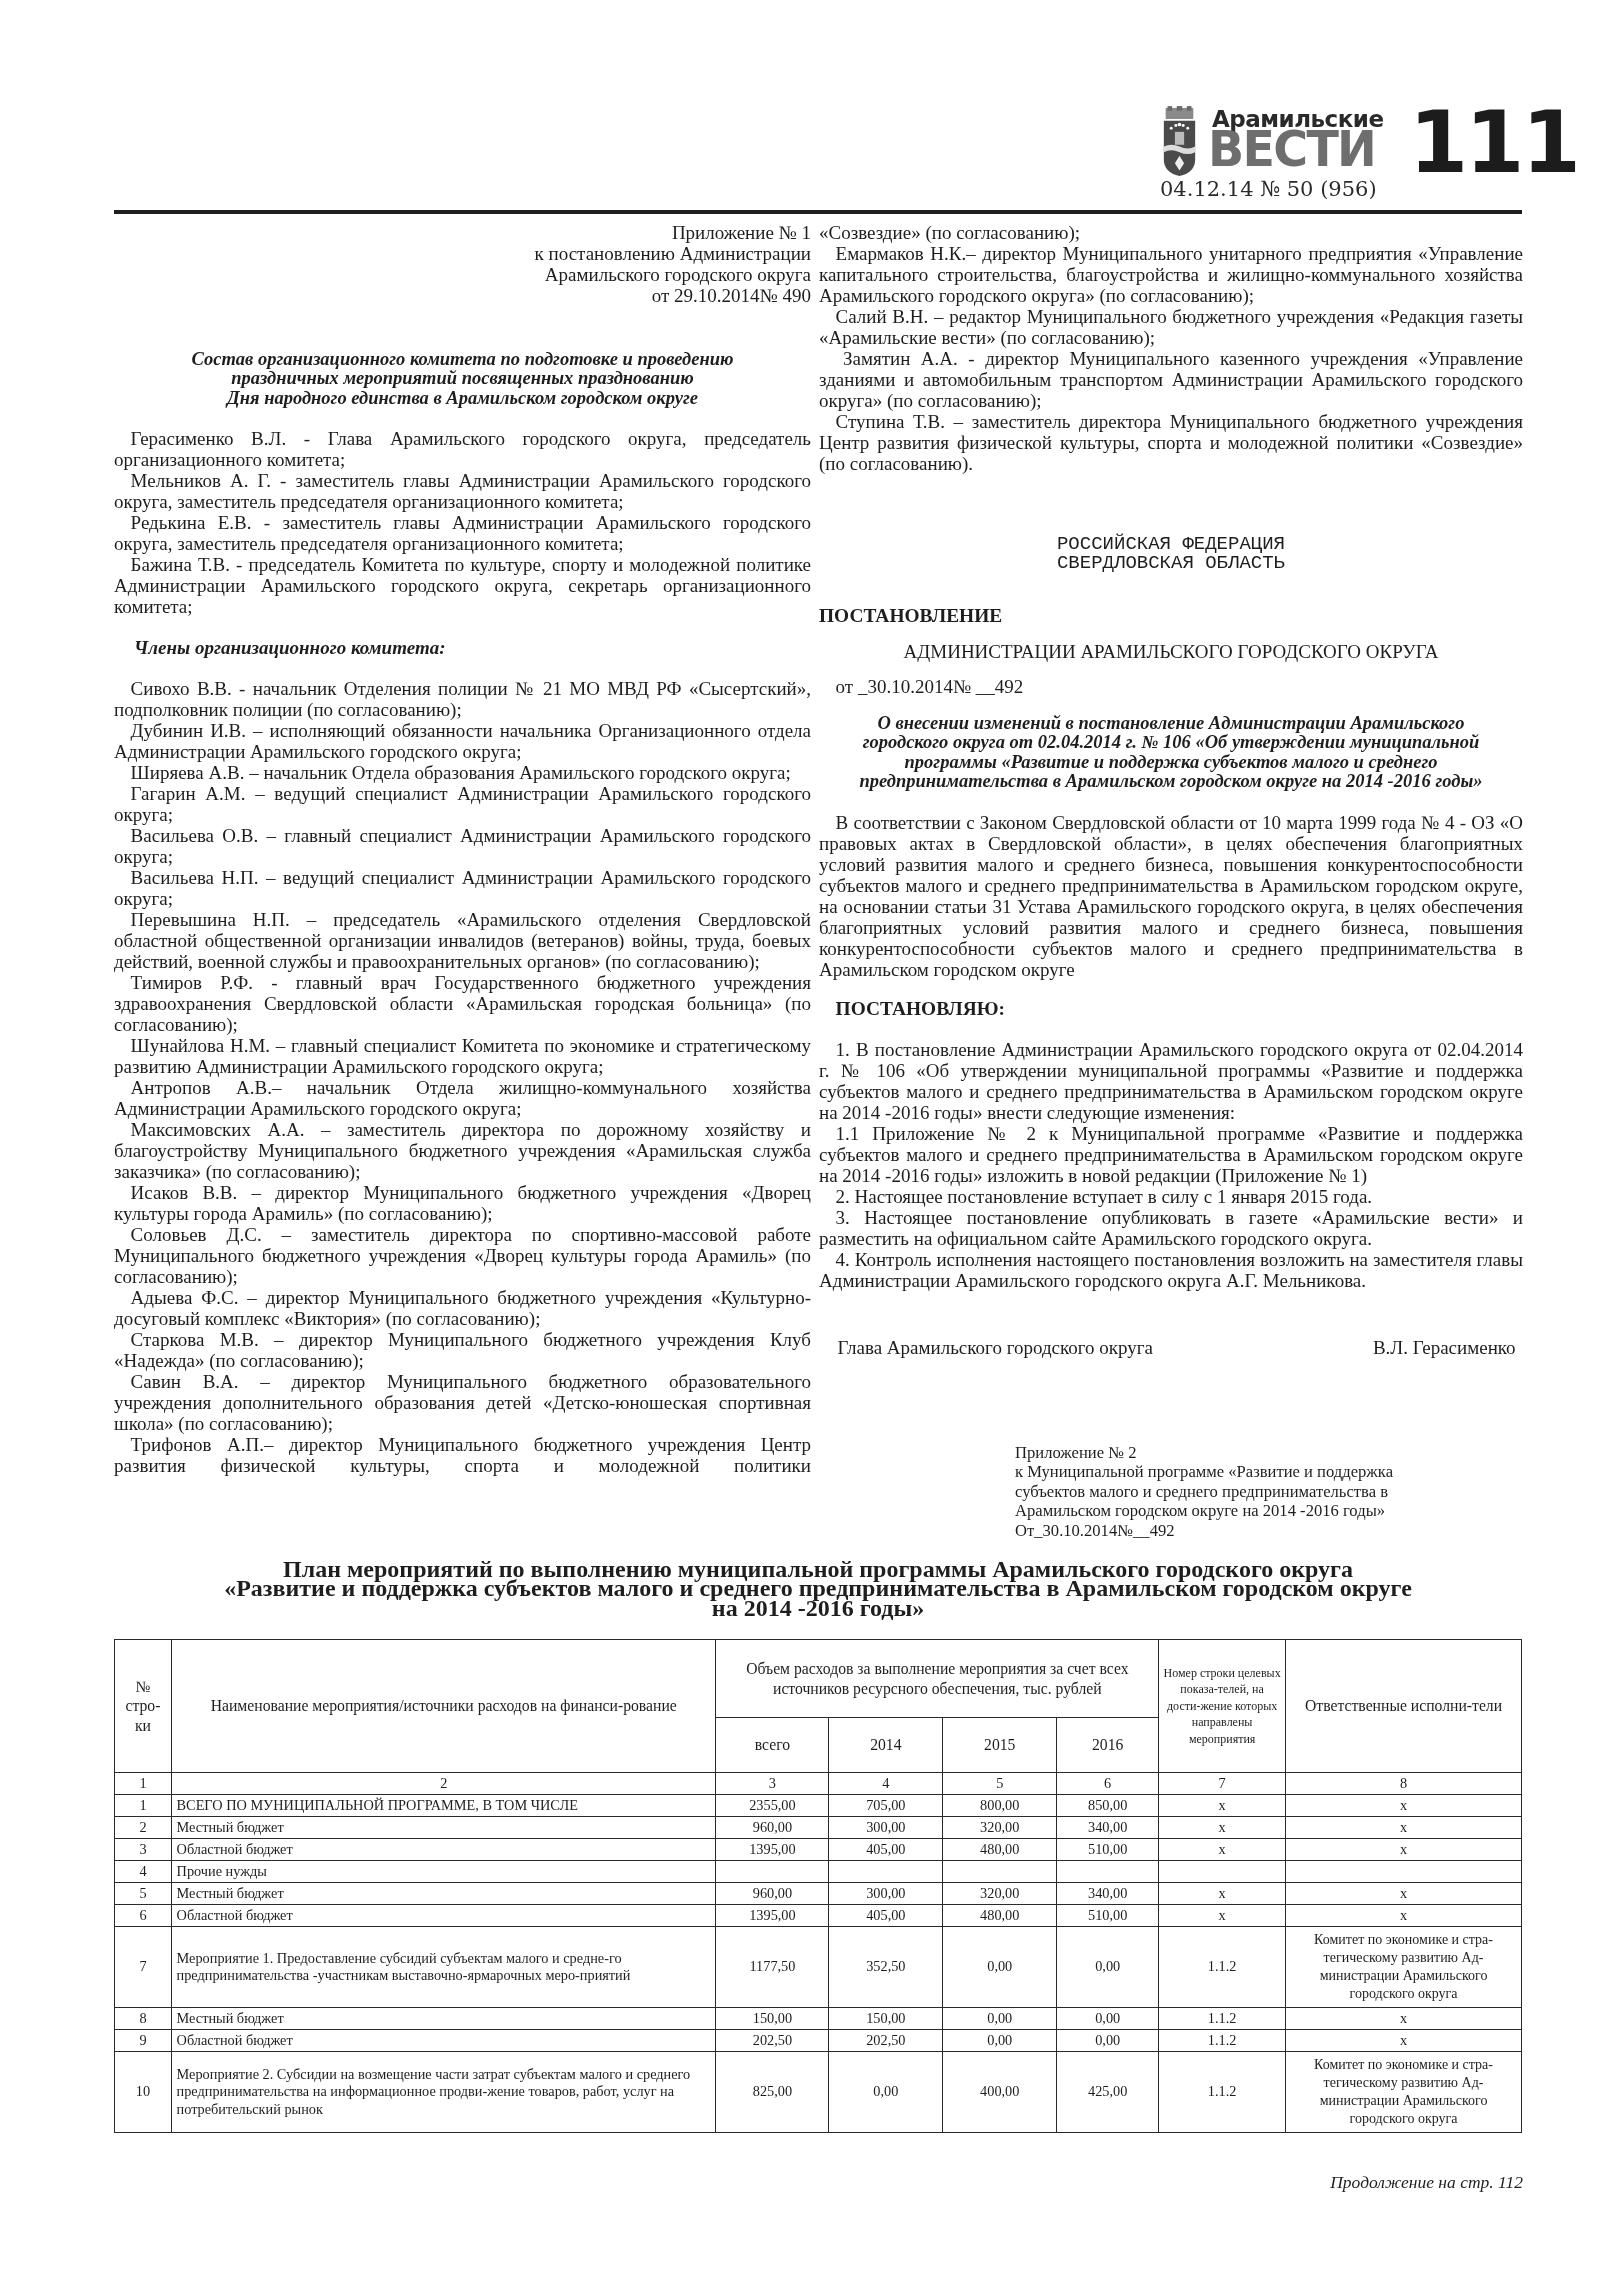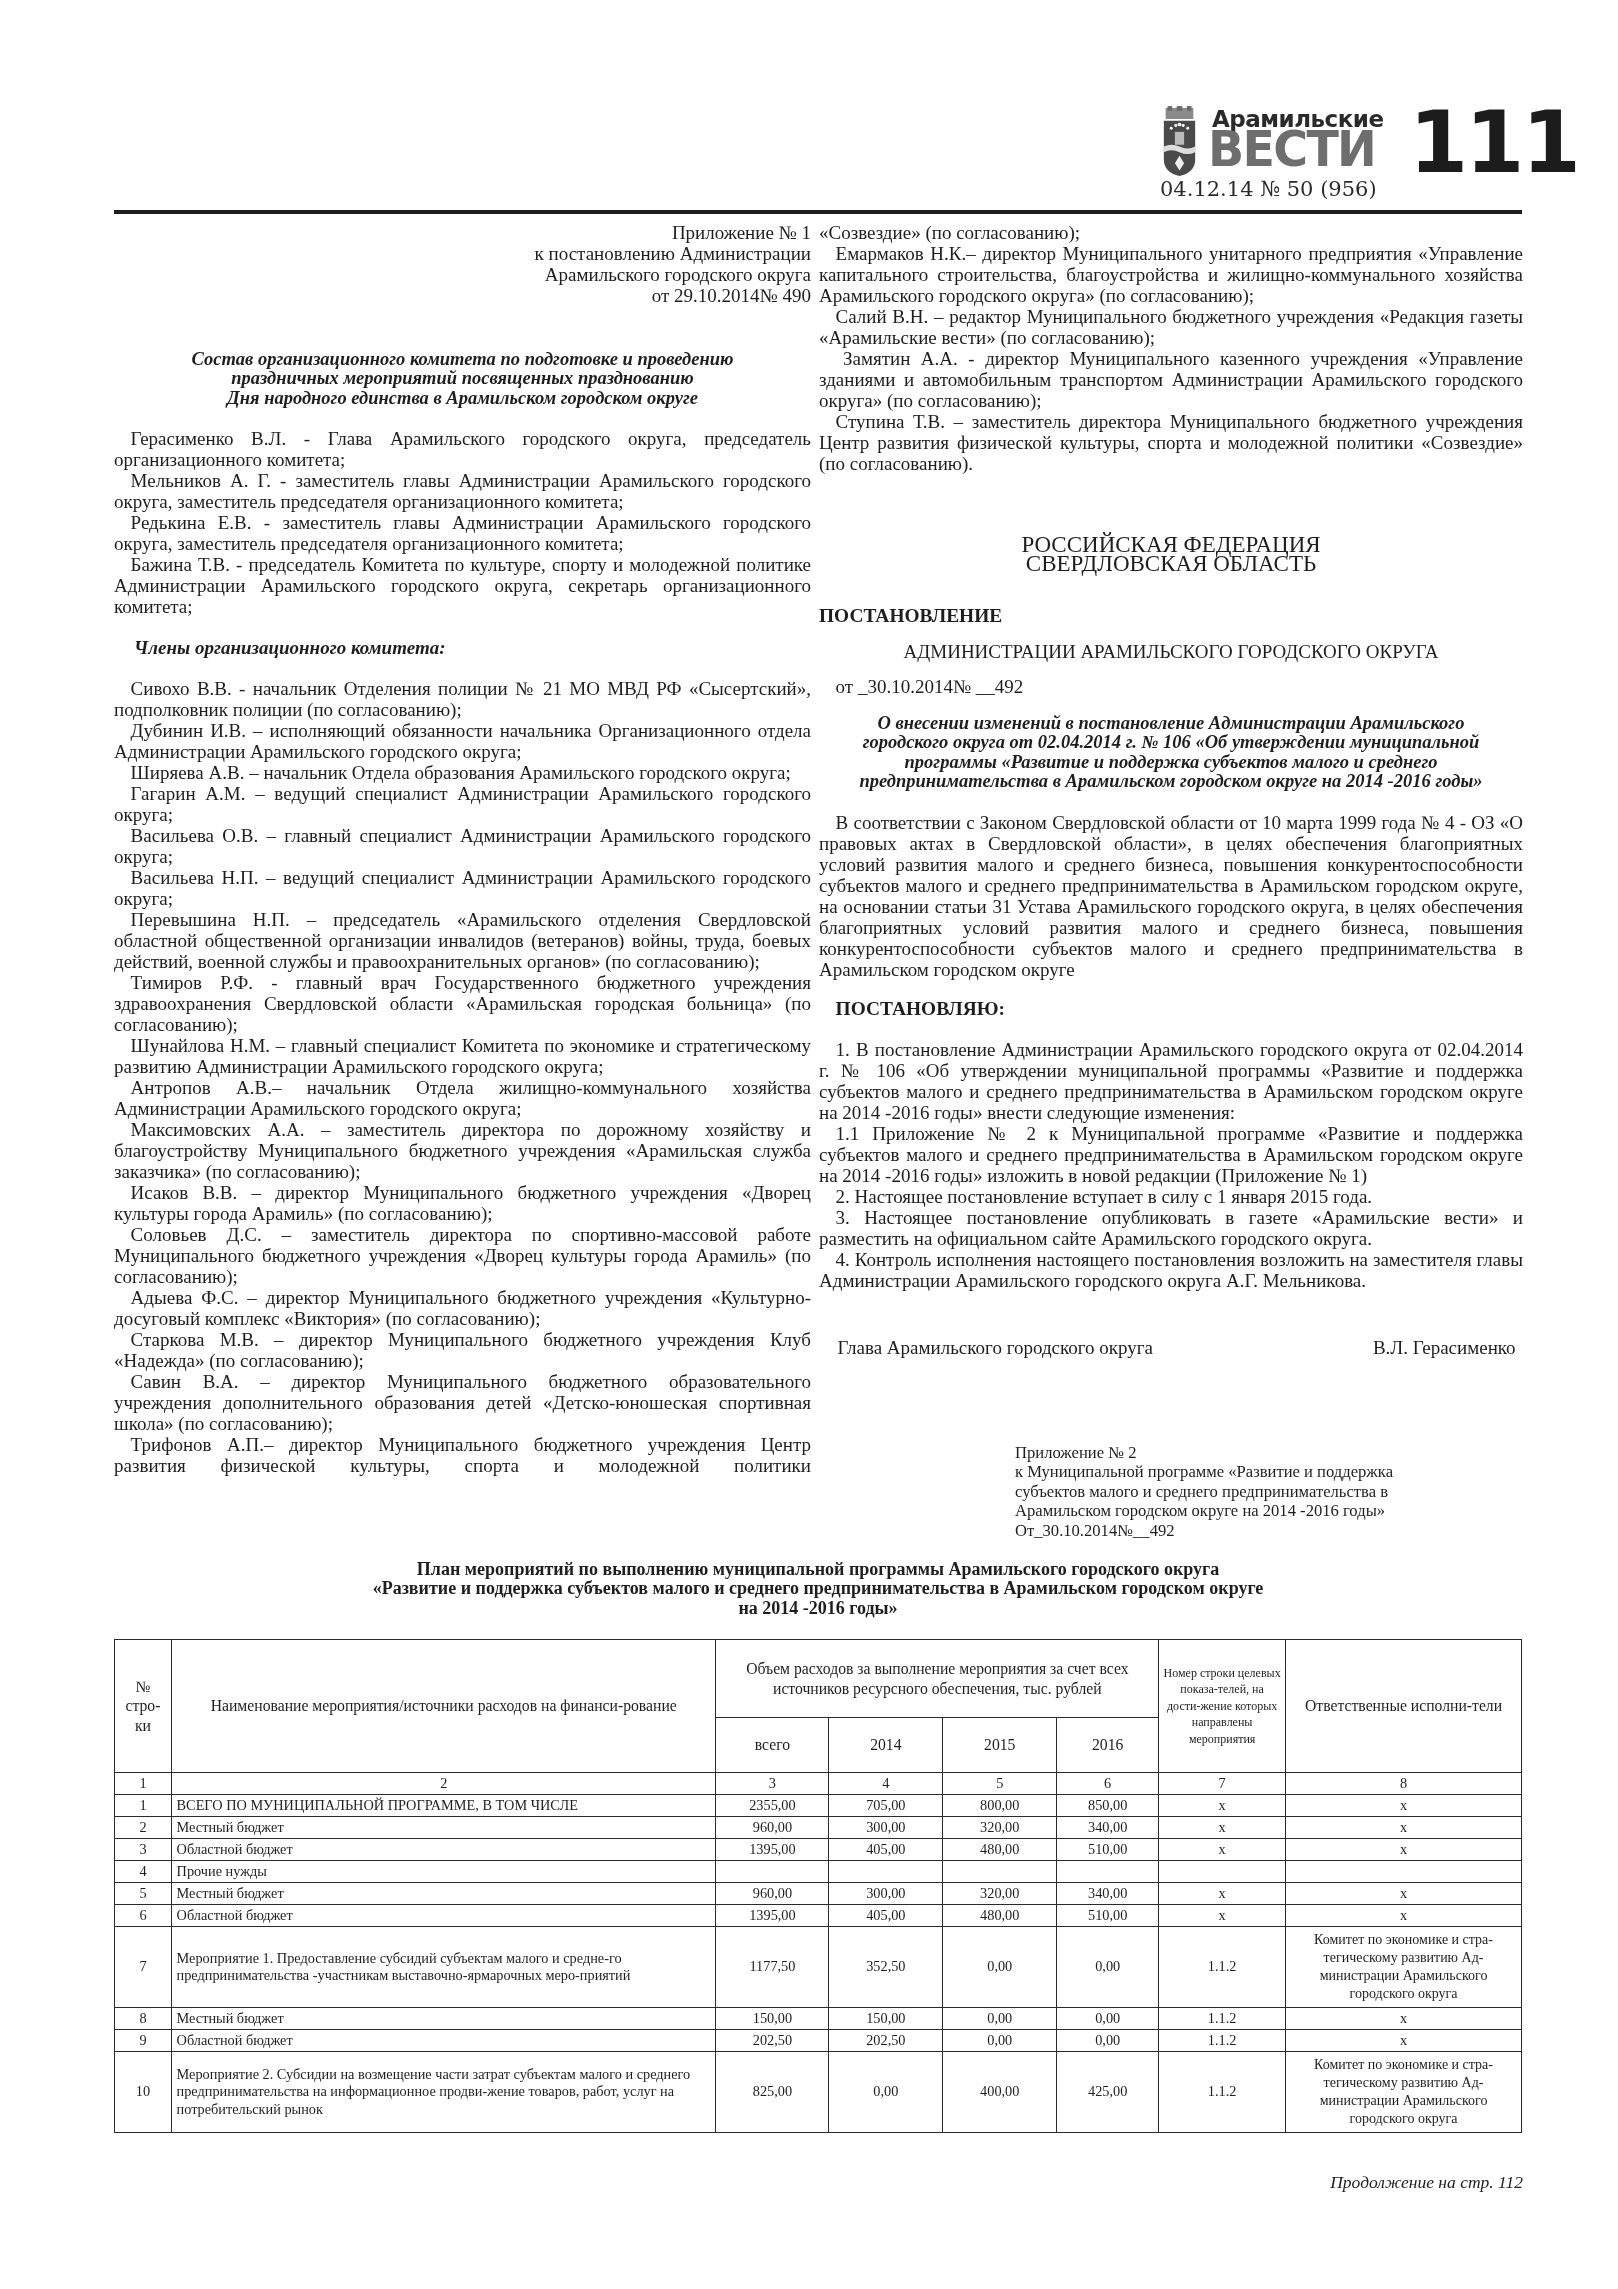--- a/index.html
+++ b/index.html
@@ -23,28 +23,28 @@
   .p { text-indent: 16.6px; }
   .right-align { text-align: right; }
   .center { text-align: center; }
   .gap-s { height: 20px; }
   .gap-m { height: 31px; }
   .gap-l { height: 44px; }
 
   .title-block { font-style: italic; font-weight: bold; text-align: center; font-size: 18.5px; line-height: 19.4px; padding: 0 37px; }
   .members-title { font-style: italic; font-weight: bold; padding-left: 20px; }
 
-  .ru-head { text-align: center; font-size: 23px; line-height: 19.4px; }
+  .ru-head { text-align: center; font-size: 19px; line-height: 19.4px; font-family: Liberation Mono, monospace; }
   .postanovlenie { text-align: left; font-weight: bold; font-size: 19.4px; }
   .postanovlyayu { font-weight: bold; font-size: 19.4px; padding-left: 16.6px; }
 
   .signature { display: flex; justify-content: space-between; padding: 0 7.4px 0 18.5px; }
 
   .appendix2 { position: absolute; left: 1015px; top: 1443px; width: 508px; text-align: left; font-size: 16.6px; line-height: 19.4px; }
-  .plan-title { position: absolute; left: 114px; top: 1560px; width: 1408px; text-align: center; font-weight: bold; font-size: 18px; line-height: 19.4px; }
+  .plan-title { position: absolute; left: 114px; top: 1560px; width: 1408px; text-align: center; font-weight: bold; font-size: 24px; line-height: 19.4px; }
 
   table.plan { position: absolute; left: 114px; top: 1639px; width: 1408px; border-collapse: collapse; font-size: 14.3px; line-height: 17.5px; }
   table.plan td, table.plan th { border: 1.5px solid #2a2a2a; font-weight: normal; vertical-align: middle; }
   table.plan th { text-align: center; font-size: 15.7px; line-height: 19.4px; padding: 1.8px 3.7px; }
   table.plan th.small { font-size: 12px; line-height: 16.6px; }
   table.plan td { text-align: center; padding: 0.9px 3.7px; height: 22px; }
   table.plan td.name { text-align: left; padding-left: 4.6px; }
   table.plan td.resp { font-size: 14px; line-height: 18px; }
   .continued { position: absolute; right: 96px; top: 2172px; font-style: italic; font-size: 17.5px; }
 </style>

